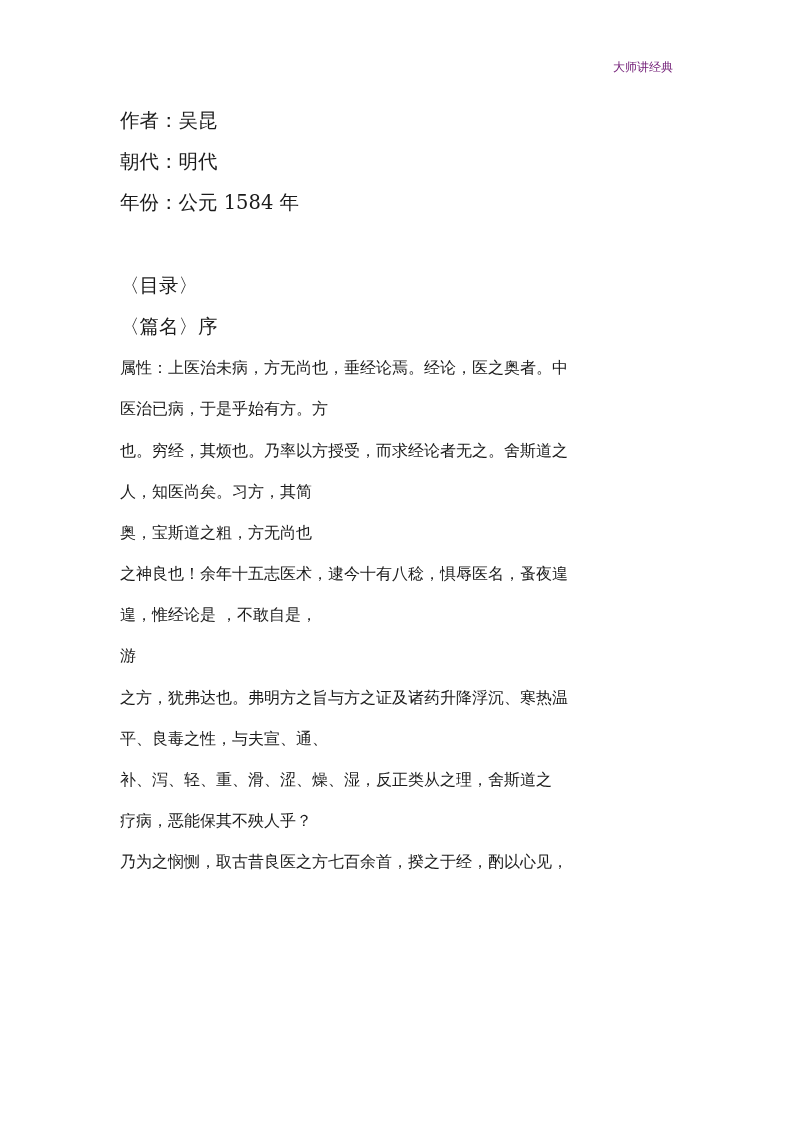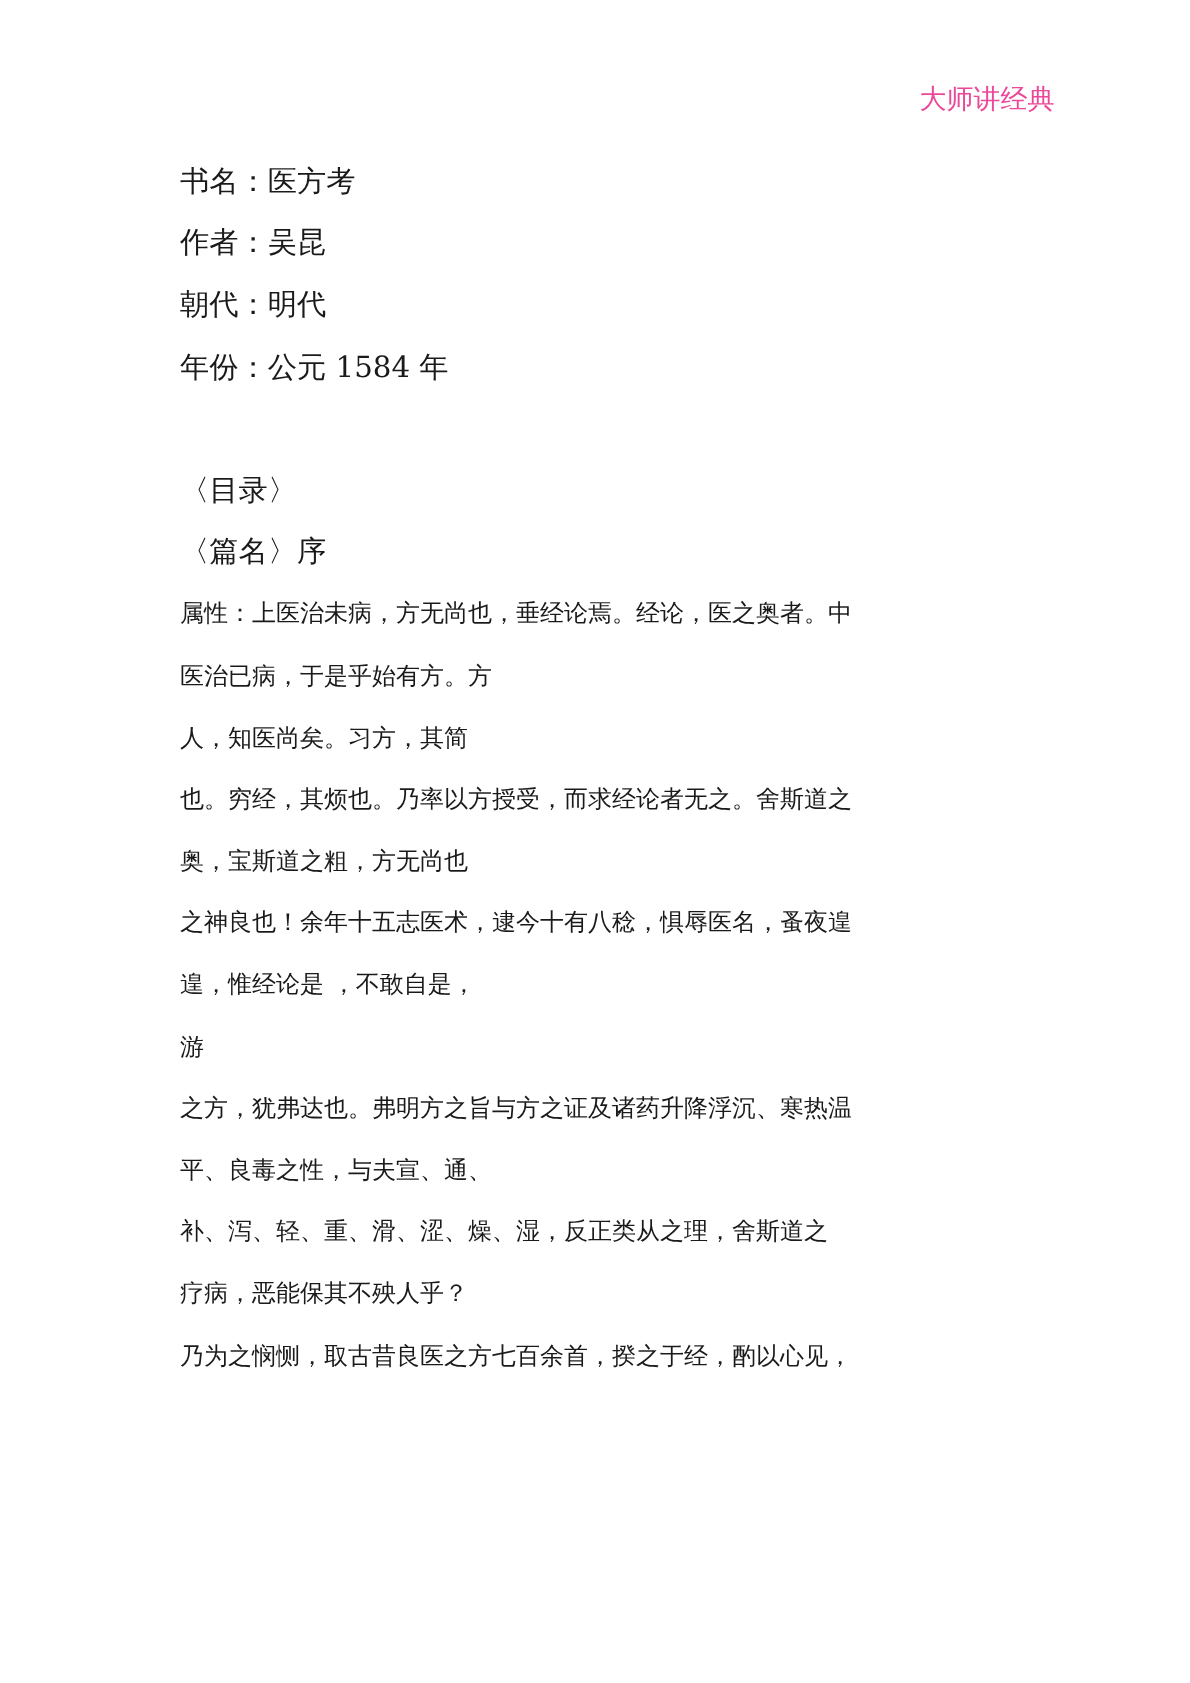--- a/index.html
+++ b/index.html
@@ -12,23 +12,23 @@
       height: 1122px;
       position: relative;
       overflow: hidden;
       font-family: "DejaVu Serif", "Liberation Serif", serif;
       color: #1a1a1a;
     }
     .header-label {
       position: absolute;
       top: 60px;
       left: 613px;
-      font-size: 18px;
+      font-size: 12px;
       line-height: 14px;
-      color: #ec4899;
+      color: #701a75;
       white-space: nowrap;
     }
     .doc {
       position: absolute;
       top: 100px;
       left: 120px;
       width: 560px;
     }
     .line {
       font-size: 19.5px;
@@ -46,33 +46,32 @@
       height: 41.2px;
       white-space: nowrap;
     }
   </style>
 </head>
 <body>
 
 <div class="header-label">大师讲经典</div>
 
 <div class="doc">
-  <div class="line">书名：医方考</div>
   <div class="line">作者：吴昆</div>
   <div class="line">朝代：明代</div>
   <div class="line">年份：公元 1584 年</div>
   <div class="blank"></div>
   <div class="line">〈目录〉</div>
   <div class="line">〈篇名〉序</div>
 
   <div>
     <div class="para-line">属性：上医治未病，方无尚也，垂经论焉。经论，医之奥者。中</div>
     <div class="para-line">医治已病，于是乎始有方。方</div>
+    <div class="para-line">也。穷经，其烦也。乃率以方授受，而求经论者无之。舍斯道之</div>
     <div class="para-line">人，知医尚矣。习方，其简</div>
-    <div class="para-line">也。穷经，其烦也。乃率以方授受，而求经论者无之。舍斯道之</div>
     <div class="para-line">奥，宝斯道之粗，方无尚也</div>
     <div class="para-line">之神良也！余年十五志医术，逮今十有八稔，惧辱医名，蚤夜遑</div>
     <div class="para-line">遑，惟经论是 ，不敢自是，</div>
     <div class="para-line">游</div>
     <div class="para-line">之方，犹弗达也。弗明方之旨与方之证及诸药升降浮沉、寒热温</div>
     <div class="para-line">平、良毒之性，与夫宣、通、</div>
     <div class="para-line">补、泻、轻、重、滑、涩、燥、湿，反正类从之理，舍斯道之</div>
     <div class="para-line">疗病，恶能保其不殃人乎？</div>
     <div class="para-line">乃为之悯恻，取古昔良医之方七百余首，揆之于经，酌以心见，</div>
   </div>

